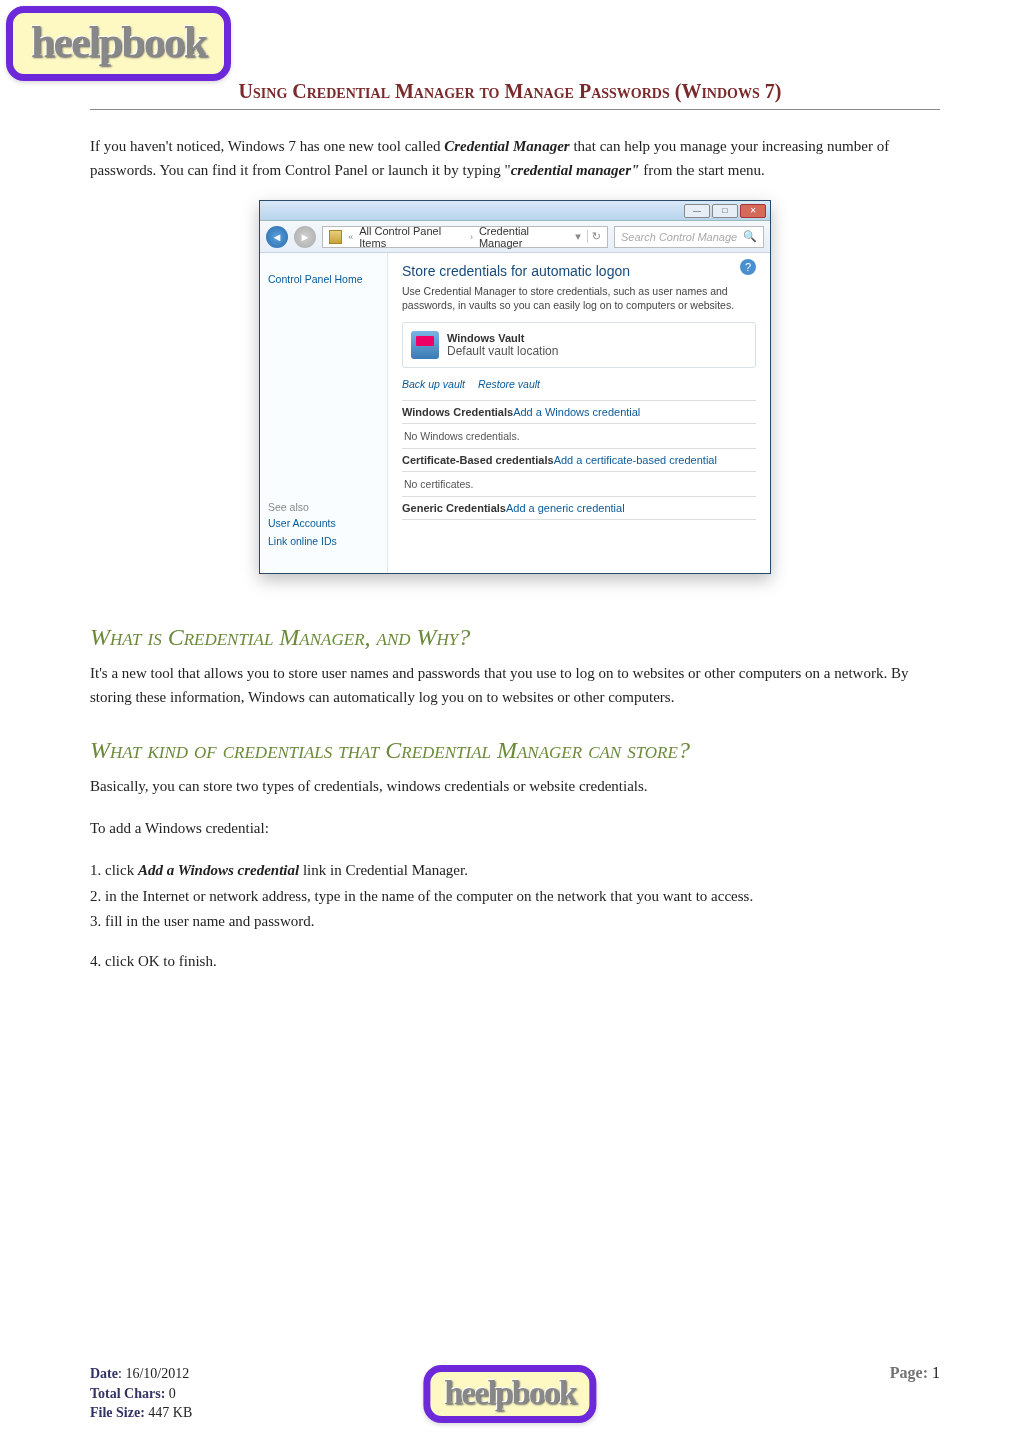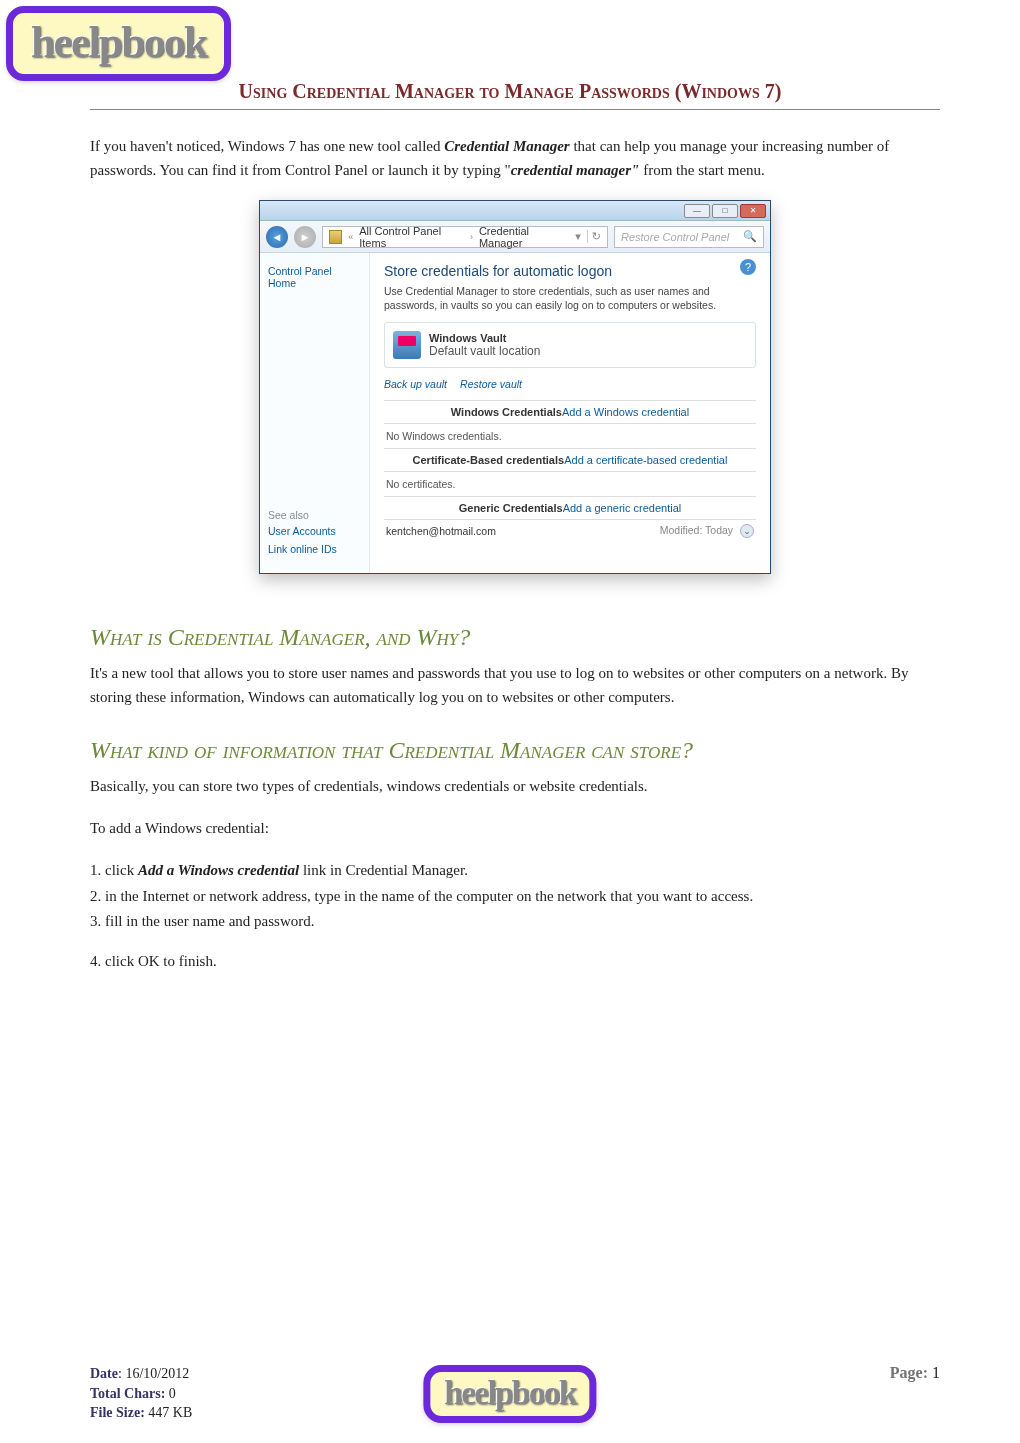--- a/index.html
+++ b/index.html
@@ -135,22 +135,22 @@
     display: flex;
     align-items: center;
     justify-content: space-between;
     padding: 0 6px;
   }
   .search-box span.mag { font-style: normal; color: #6a8; }
   .cm-body {
     display: flex;
   }
   .cm-side {
-    width: 110px;
-    padding: 12px 8px;
+    width: 128px;
+    padding: 20px 8px;
     background: #fafdff;
     border-right: 1px solid #e4e8ec;
     display: flex;
     flex-direction: column;
     justify-content: space-between;
     min-height: 320px;
   }
   .cm-side .top a, .cm-side .bot a {
     color: #0a5a9a;
     text-decoration: none;
@@ -191,21 +191,21 @@
     background: #e06; border-radius: 1px;
   }
   .vault-txt .name { font-weight: bold; font-size: 11px; }
   .vault-txt .loc { font-size: 12px; color: #555; }
   .link-row a { color: #0a5a9a; text-decoration: none; font-size: 10.5px; margin-right: 10px; font-style: italic; }
   .link-row { margin-bottom: 10px; }
   .cred-sec {
     border-top: 1px solid #ddd;
     border-bottom: 1px solid #ddd;
     display: flex;
-    justify-content: center;
+    justify-content: flex-start;
     align-items: center;
     padding: 5px 0;
     font-size: 11px;
   }
   .cred-sec .head { font-weight: bold; }
   .cred-sec .addlink { color: #0a5a9a; text-decoration: none; }
   .cred-row { font-size: 10.5px; color: #555; padding: 6px 2px; }
   .cred-item {
     display: flex; justify-content: space-between;
     align-items: center;
@@ -308,21 +308,21 @@
         <div class="breadcrumb">
           <div class="bc-icon"></div>
           <span class="bc-sep">«</span>
           <span>All Control Panel Items</span>
           <span class="bc-sep">›</span>
           <span>Credential Manager</span>
           <span style="margin-left:auto;color:#888">▾</span>
           <span style="color:#888;border-left:1px solid #ccc;padding-left:4px">↻</span>
         </div>
         <div class="search-box">
-          <span>Restore Control Panel</span>
+          <span>Search Control Manage</span>
           <span class="mag">🔍</span>
         </div>
       </div>
 
       <div class="cm-body">
 
         <div class="cm-side">
           <div class="top">
             <a href="#">Control Panel Home</a>
           </div>
@@ -362,37 +362,30 @@
           <div class="cred-sec">
             <span class="head">Certificate-Based credentials</span>
             <a href="#" class="addlink">Add a certificate-based credential</a>
           </div>
           <div class="cred-row">No certificates.</div>
 
           <div class="cred-sec">
             <span class="head">Generic Credentials</span>
             <a href="#" class="addlink">Add a generic credential</a>
           </div>
-          <div class="cred-item">
-            <span>kentchen@hotmail.com</span>
-            <span>
-              <span class="mod">Modified: Today</span>
-              <span class="chev">⌄</span>
-            </span>
-          </div>
         </div>
 
       </div>
     </div>
   </div>
 
   <h2 class="sec-h2">What is Credential Manager, and Why?</h2>
   <p class="body-text">It's a new tool that allows you to store user names and passwords that you use to log on to websites or other computers on a network. By storing these information, Windows can automatically log you on to websites or other computers.</p>
 
-  <h2 class="sec-h2">What kind of information that Credential Manager can store?</h2>
+  <h2 class="sec-h2">What kind of credentials that Credential Manager can store?</h2>
   <p class="body-text">Basically, you can store two types of credentials, windows credentials or website credentials.</p>
 
   <p class="body-text">To add a Windows credential:</p>
 
   <div class="steps">
     <p>
       <span>1. click </span><span class="em-bold">Add a Windows credential</span><span> link in Credential Manager.</span>
     </p>
     <p>2. in the Internet or network address, type in the name of the computer on the network that you want to access.</p>
     <p>3. fill in the user name and password.</p>

